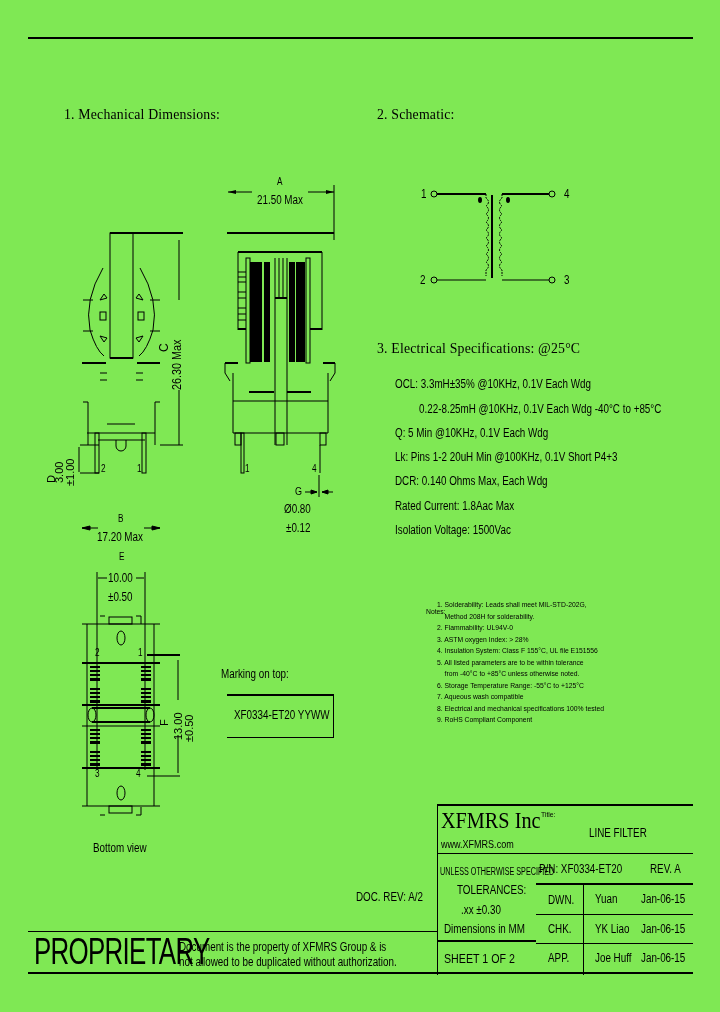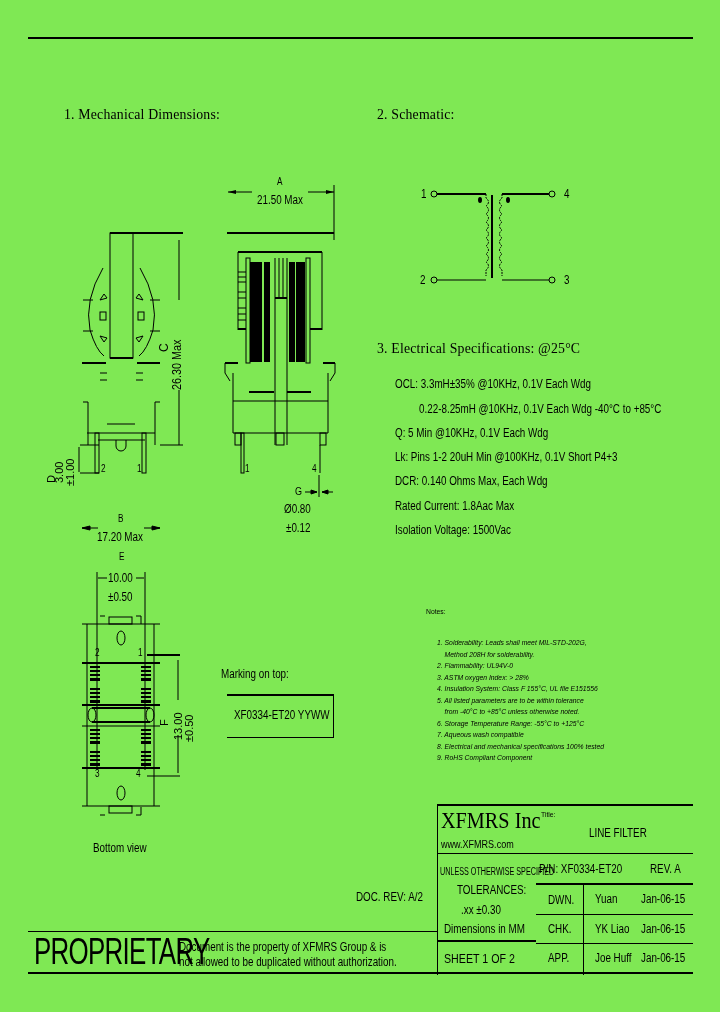--- a/index.html
+++ b/index.html
@@ -285,21 +285,21 @@
 
 <div class="abs txt" style="left:395px;top:377px;">OCL: 3.3mH±35% @10KHz, 0.1V Each Wdg</div>
 <div class="abs txt" style="left:419px;top:402px;">0.22-8.25mH @10KHz, 0.1V Each Wdg -40°C to +85°C</div>
 <div class="abs txt" style="left:395px;top:426px;">Q: 5 Min @10KHz, 0.1V Each Wdg</div>
 <div class="abs txt" style="left:395px;top:450px;">Lk: Pins 1-2 20uH Min @100KHz, 0.1V Short P4+3</div>
 <div class="abs txt" style="left:395px;top:474px;">DCR: 0.140 Ohms Max, Each Wdg</div>
 <div class="abs txt" style="left:395px;top:499px;">Rated Current: 1.8Aac Max</div>
 <div class="abs txt" style="left:395px;top:523px;">Isolation Voltage: 1500Vac</div>
 
 <div class="abs sm" style="left:426px;top:607px;">Notes:</div>
-<div class="abs" style="left:437px;top:638px;font-style:italic;">
+<div class="abs" style="left:437px;top:600px;">
   <ul class="notes-list">
     <li class="sm" style="white-space:pre;">1. Solderability: Leads shall meet MIL-STD-202G,</li>
     <li class="sm" style="white-space:pre;">    Method 208H for solderability.</li>
     <li class="sm" style="white-space:pre;">2. Flammability: UL94V-0</li>
     <li class="sm" style="white-space:pre;">3. ASTM oxygen Index: &gt; 28%</li>
     <li class="sm" style="white-space:pre;">4. Insulation System: Class F 155°C, UL file E151556</li>
     <li class="sm" style="white-space:pre;">5. All listed parameters are to be within tolerance</li>
     <li class="sm" style="white-space:pre;">    from -40°C to +85°C unless otherwise noted.</li>
     <li class="sm" style="white-space:pre;">6. Storage Temperature Range: -55°C to +125°C</li>
     <li class="sm" style="white-space:pre;">7. Aqueous wash compatible</li>

